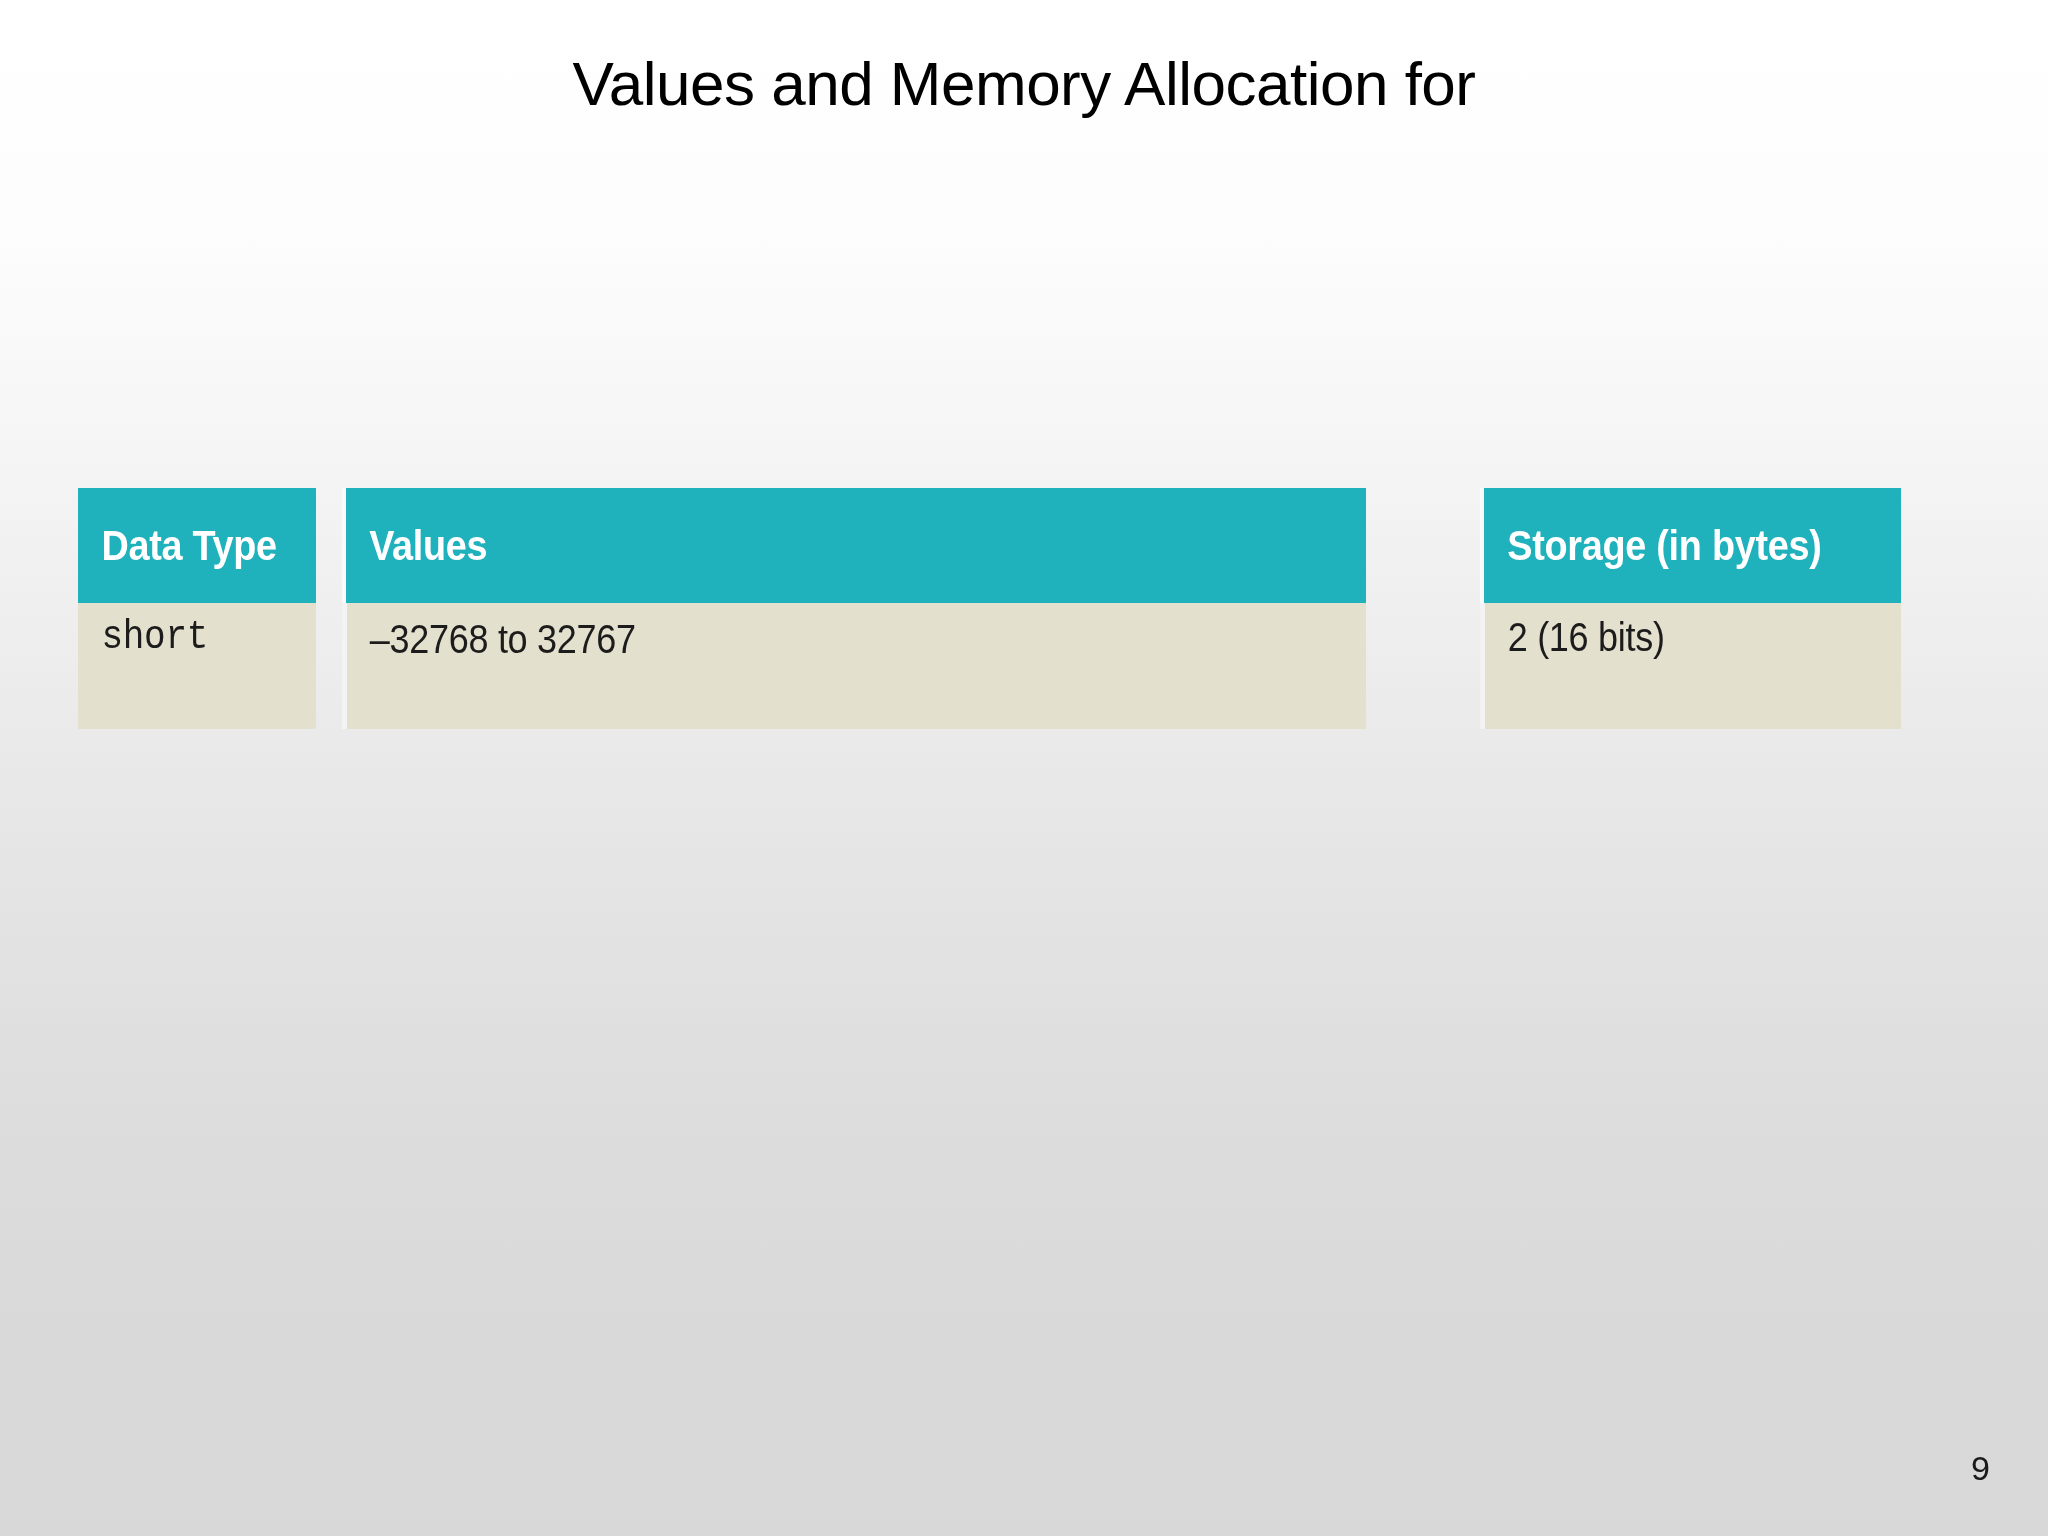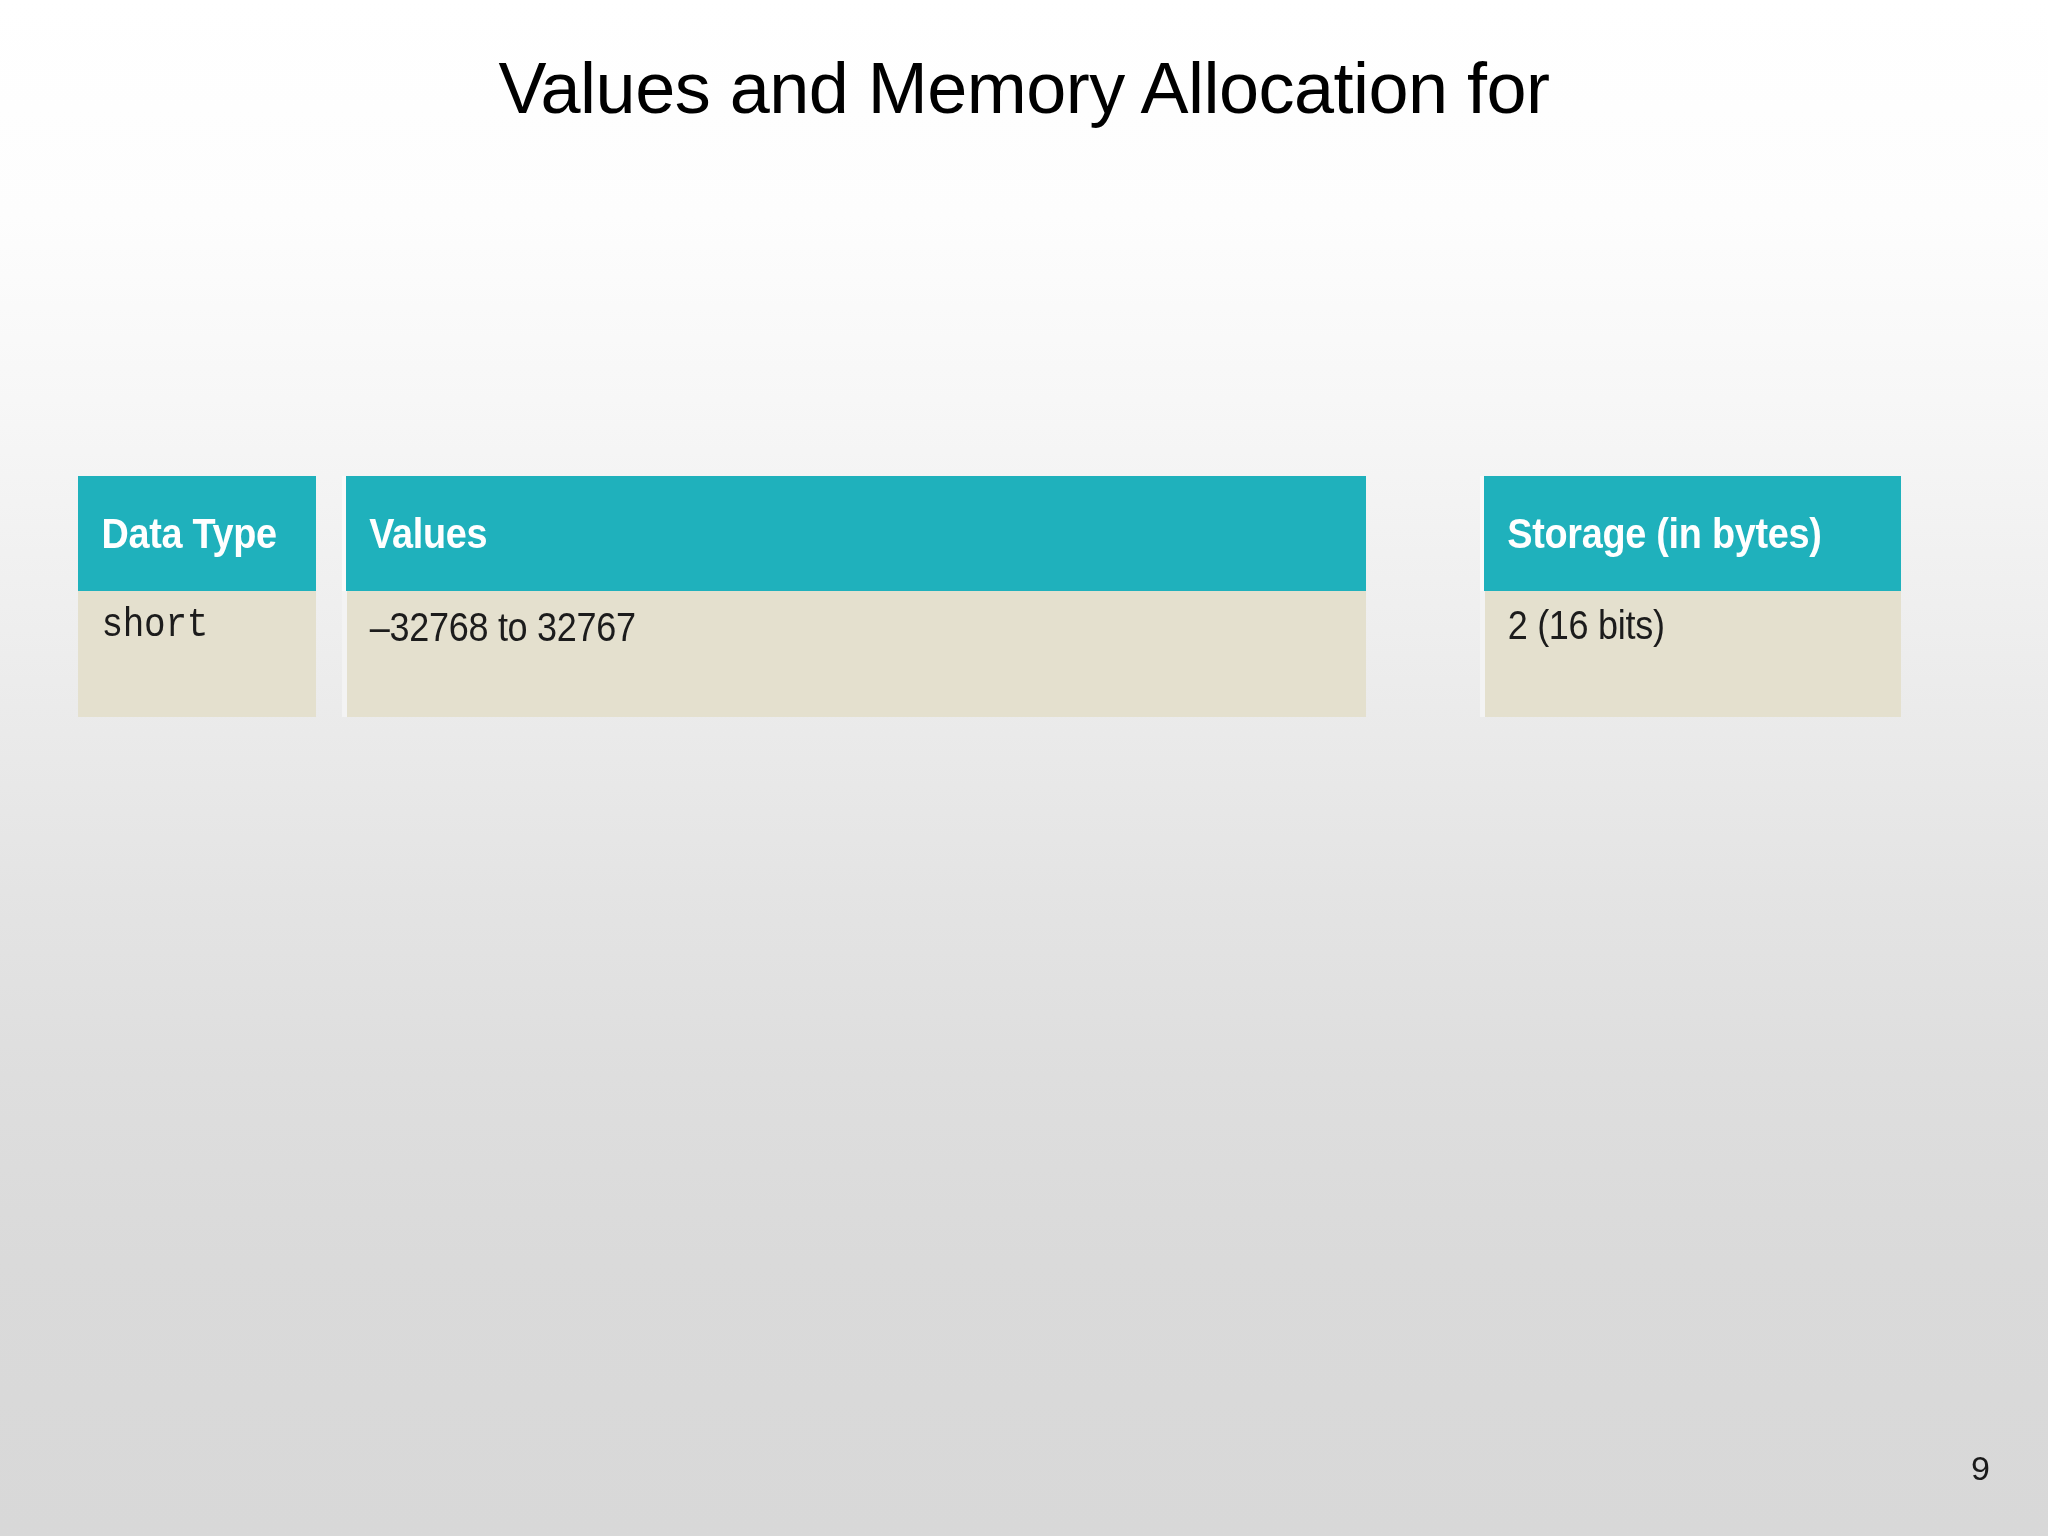--- a/index.html
+++ b/index.html
@@ -25,35 +25,35 @@
   }
 
   
   .slide-title {
     position: absolute;
     left: 128px;
     top: 52px;
     width: 1792px;
     text-align: center;
     font-family: "Liberation Sans", sans-serif;
-    font-size: 72px;
+    font-size: 62px;
     line-height: 1.02;
     color: #000000;
     font-weight: 400;
     letter-spacing: -0.5px;
   }
   .slide-title .t-line {
     display: block;
   }
 
   
   .table-wrap {
     position: absolute;
     left: 78px;
-    top: 476px;
+    top: 488px;
     width: 1870px;
   }
   table.dt {
     border-collapse: collapse;
     width: 100%;
     table-layout: fixed;
     font-family: "Liberation Sans", sans-serif;
   }
   table.dt col.c-type   { width: 266px; }
   table.dt col.c-values { width: 1138px; }

